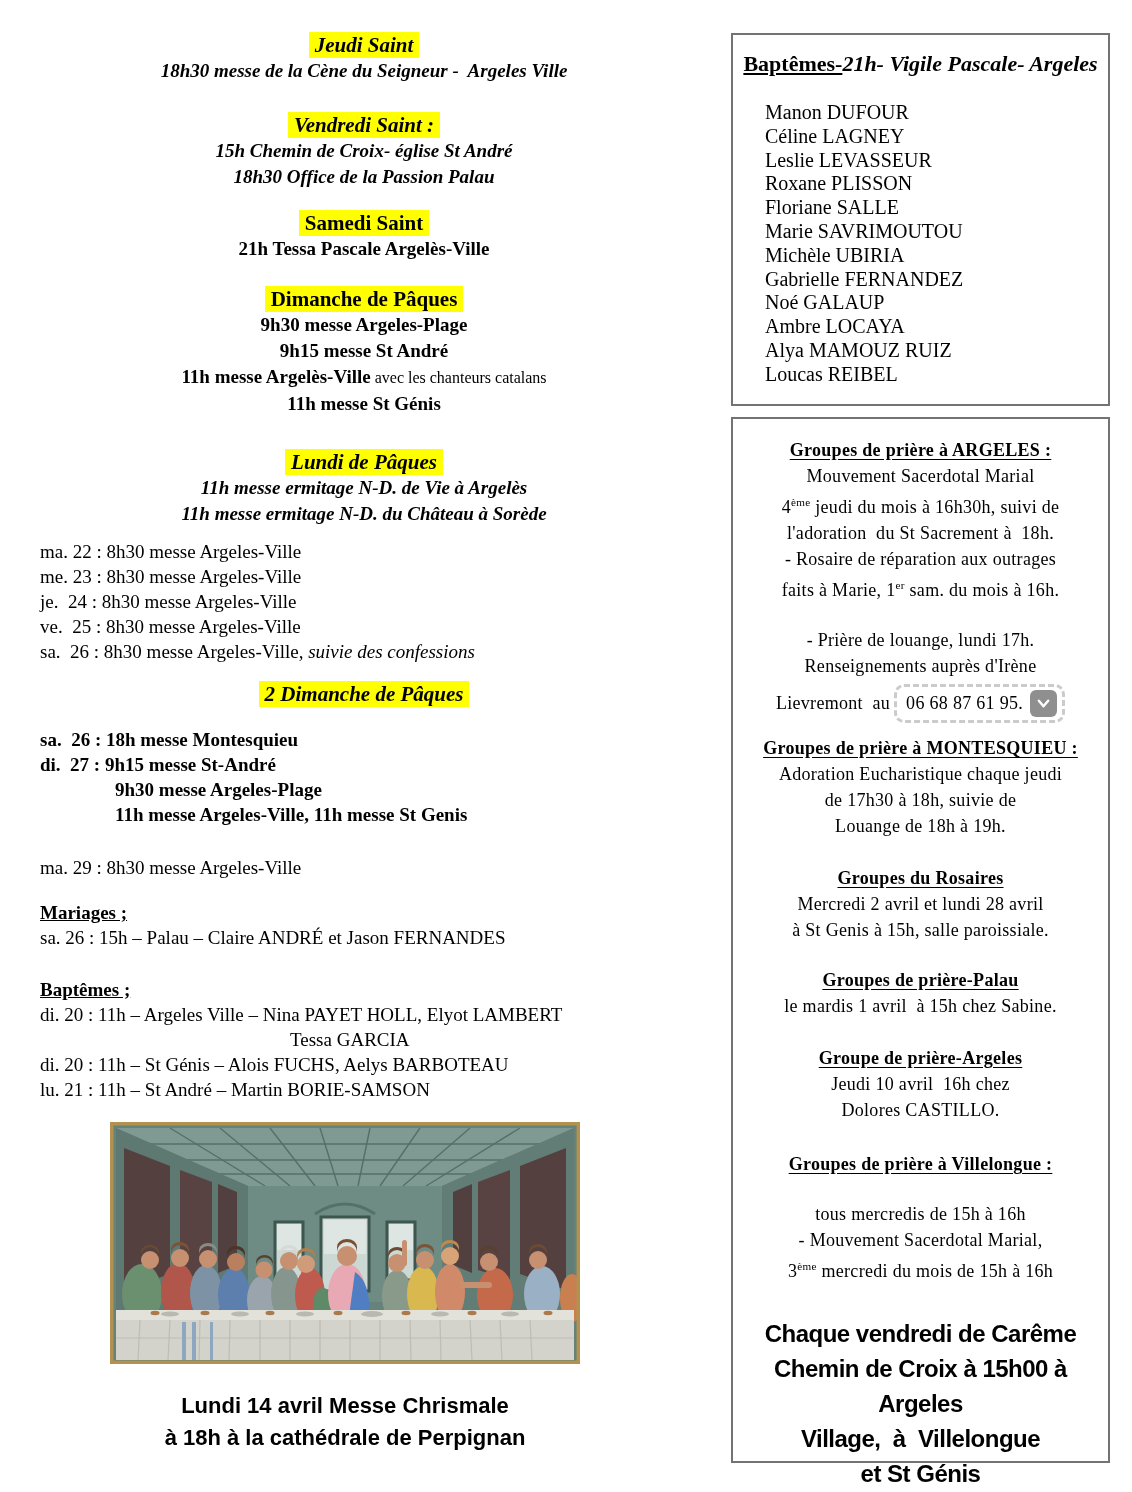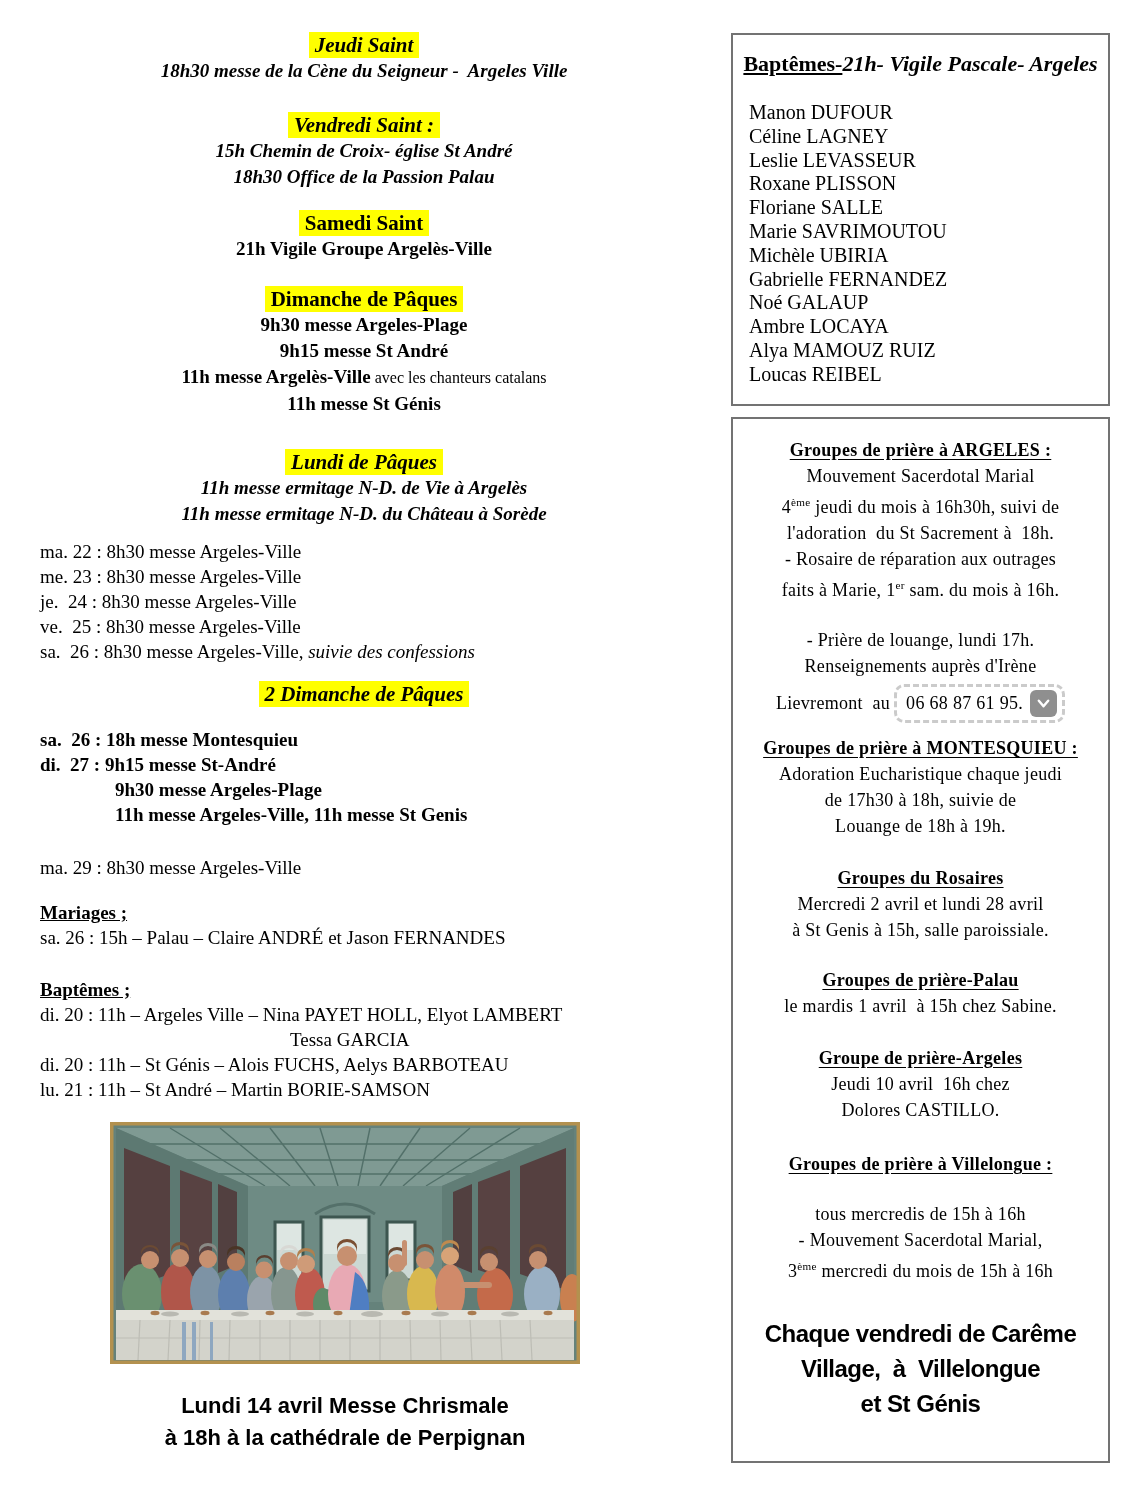--- a/index.html
+++ b/index.html
@@ -39,21 +39,21 @@
   .sec-caption  { margin-top:22px; margin-left:70px; width:470px; text-align:center;
                   font-family:"Liberation Sans",sans-serif; font-weight:bold;
                   font-size:22px; line-height:32px; }
 
   
   .box { position:absolute; left:731px; width:379px; border:2px solid #737373; background:#fff; box-sizing:border-box; }
   .box1 { top:33px; height:373px; }
   .box2 { top:417px; height:1046px; }
 
   .b1-title { margin-top:16px; text-align:center; font-size:22px; font-weight:bold; }
-  .b1-names { margin-top:24px; padding-left:16px; font-size:20px; line-height:23.8px; }
+  .b1-names { margin-top:24px; padding-left:32px; font-size:20px; line-height:23.8px; }
 
   .hw { font-family:cursive; font-size:18px; line-height:26px; letter-spacing:0.3px; text-align:center; }
   .hw-title { text-decoration:underline; text-underline-offset:3px; font-weight:bold;text-align:right; }
   .hw sup { font-size:0.62em; }
 
   .pb-argeles     { margin-top:18px; }
   .pb-louange     { margin-top:24px; }
   .pb-montesquieu { margin-top:10px; }
   .pb-rosaires    { margin-top:26px; }
   .pb-palau       { margin-top:24px; }
@@ -81,21 +81,21 @@
   </div>
 
   <div class="sec-vendredi">
     <div class="hd it"><span class="hl t">Vendredi Saint :</span></div>
     <div class="bl it t">15h Chemin de Croix- église St André</div>
     <div class="bl it t">18h30 Office de la Passion Palau</div>
   </div>
 
   <div class="sec-samedi">
     <div class="hd"><span class="hl t">Samedi Saint</span></div>
-    <div class="bl t">21h Vigile Groupe Argelès-Ville</div>
+    <div class="bl t">21h Tessa Pascale Argelès-Ville</div>
   </div>
 
   <div class="sec-paques">
     <div class="hd"><span class="hl t">Dimanche de Pâques</span></div>
     <div class="bl t">9h30 messe Argeles-Plage</div>
     <div class="bl t">9h15 messe St André</div>
     <div class="bl"><span class="t">11h messe Argelès-Ville</span><span class="note-hw t"> avec les chanteurs catalans</span></div>
     <div class="bl t">11h messe St Génis</div>
   </div>
 
@@ -364,17 +364,18 @@
     <div class="hw"><span class="hw-title t">Groupes de prière à Villelongue :</span></div>
     <div class="vl-lines">
       <div class="hw t">tous mercredis de 15h à 16h</div>
       <div class="hw t">- Mouvement Sacerdotal Marial,</div>
       <div class="hw"><span class="t">3</span><sup class="t">ème</sup><span class="t"> mercredi du mois de 15h à 16h</span></div>
     </div>
   </div>
 
   <div class="pb-careme">
     <div class="t">Chaque vendredi de Carême</div>
+    <div class="t">Chemin de Croix à 15h00 à Argeles</div>
     <div class="t">Village,  à  Villelongue</div>
     <div class="t">et St Génis</div>
   </div>
 
 </div>
 
 </body></html>

